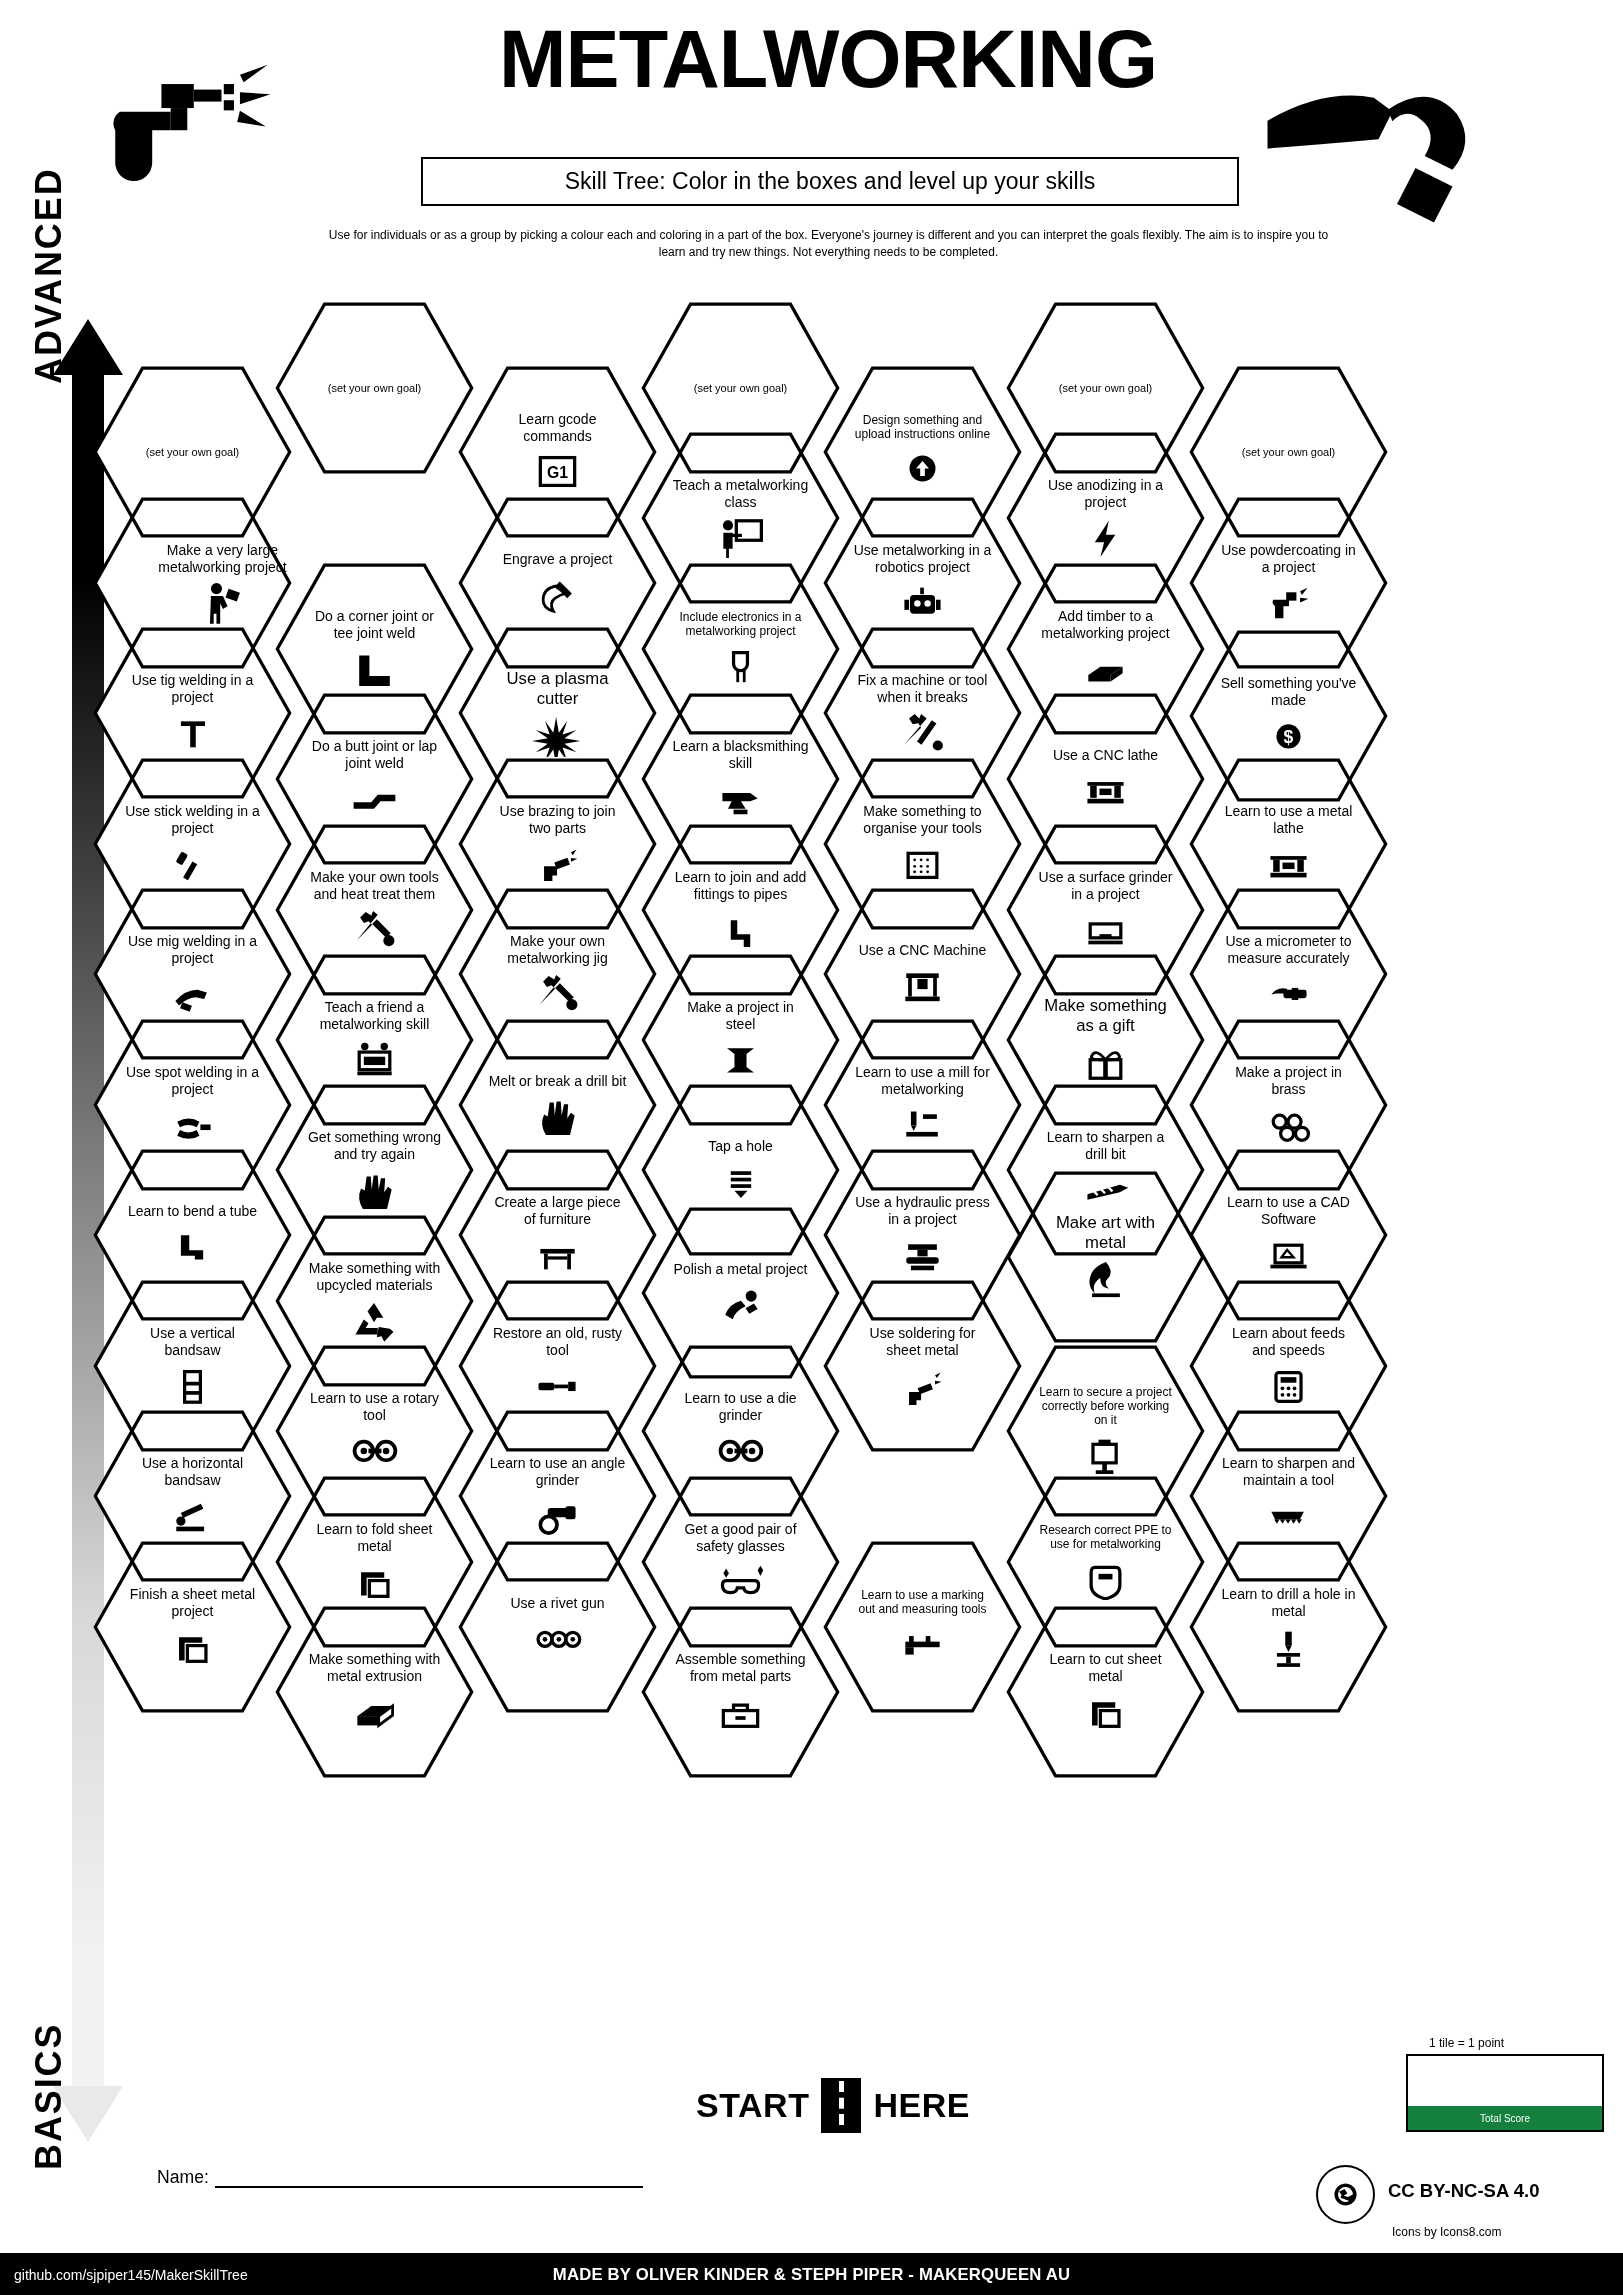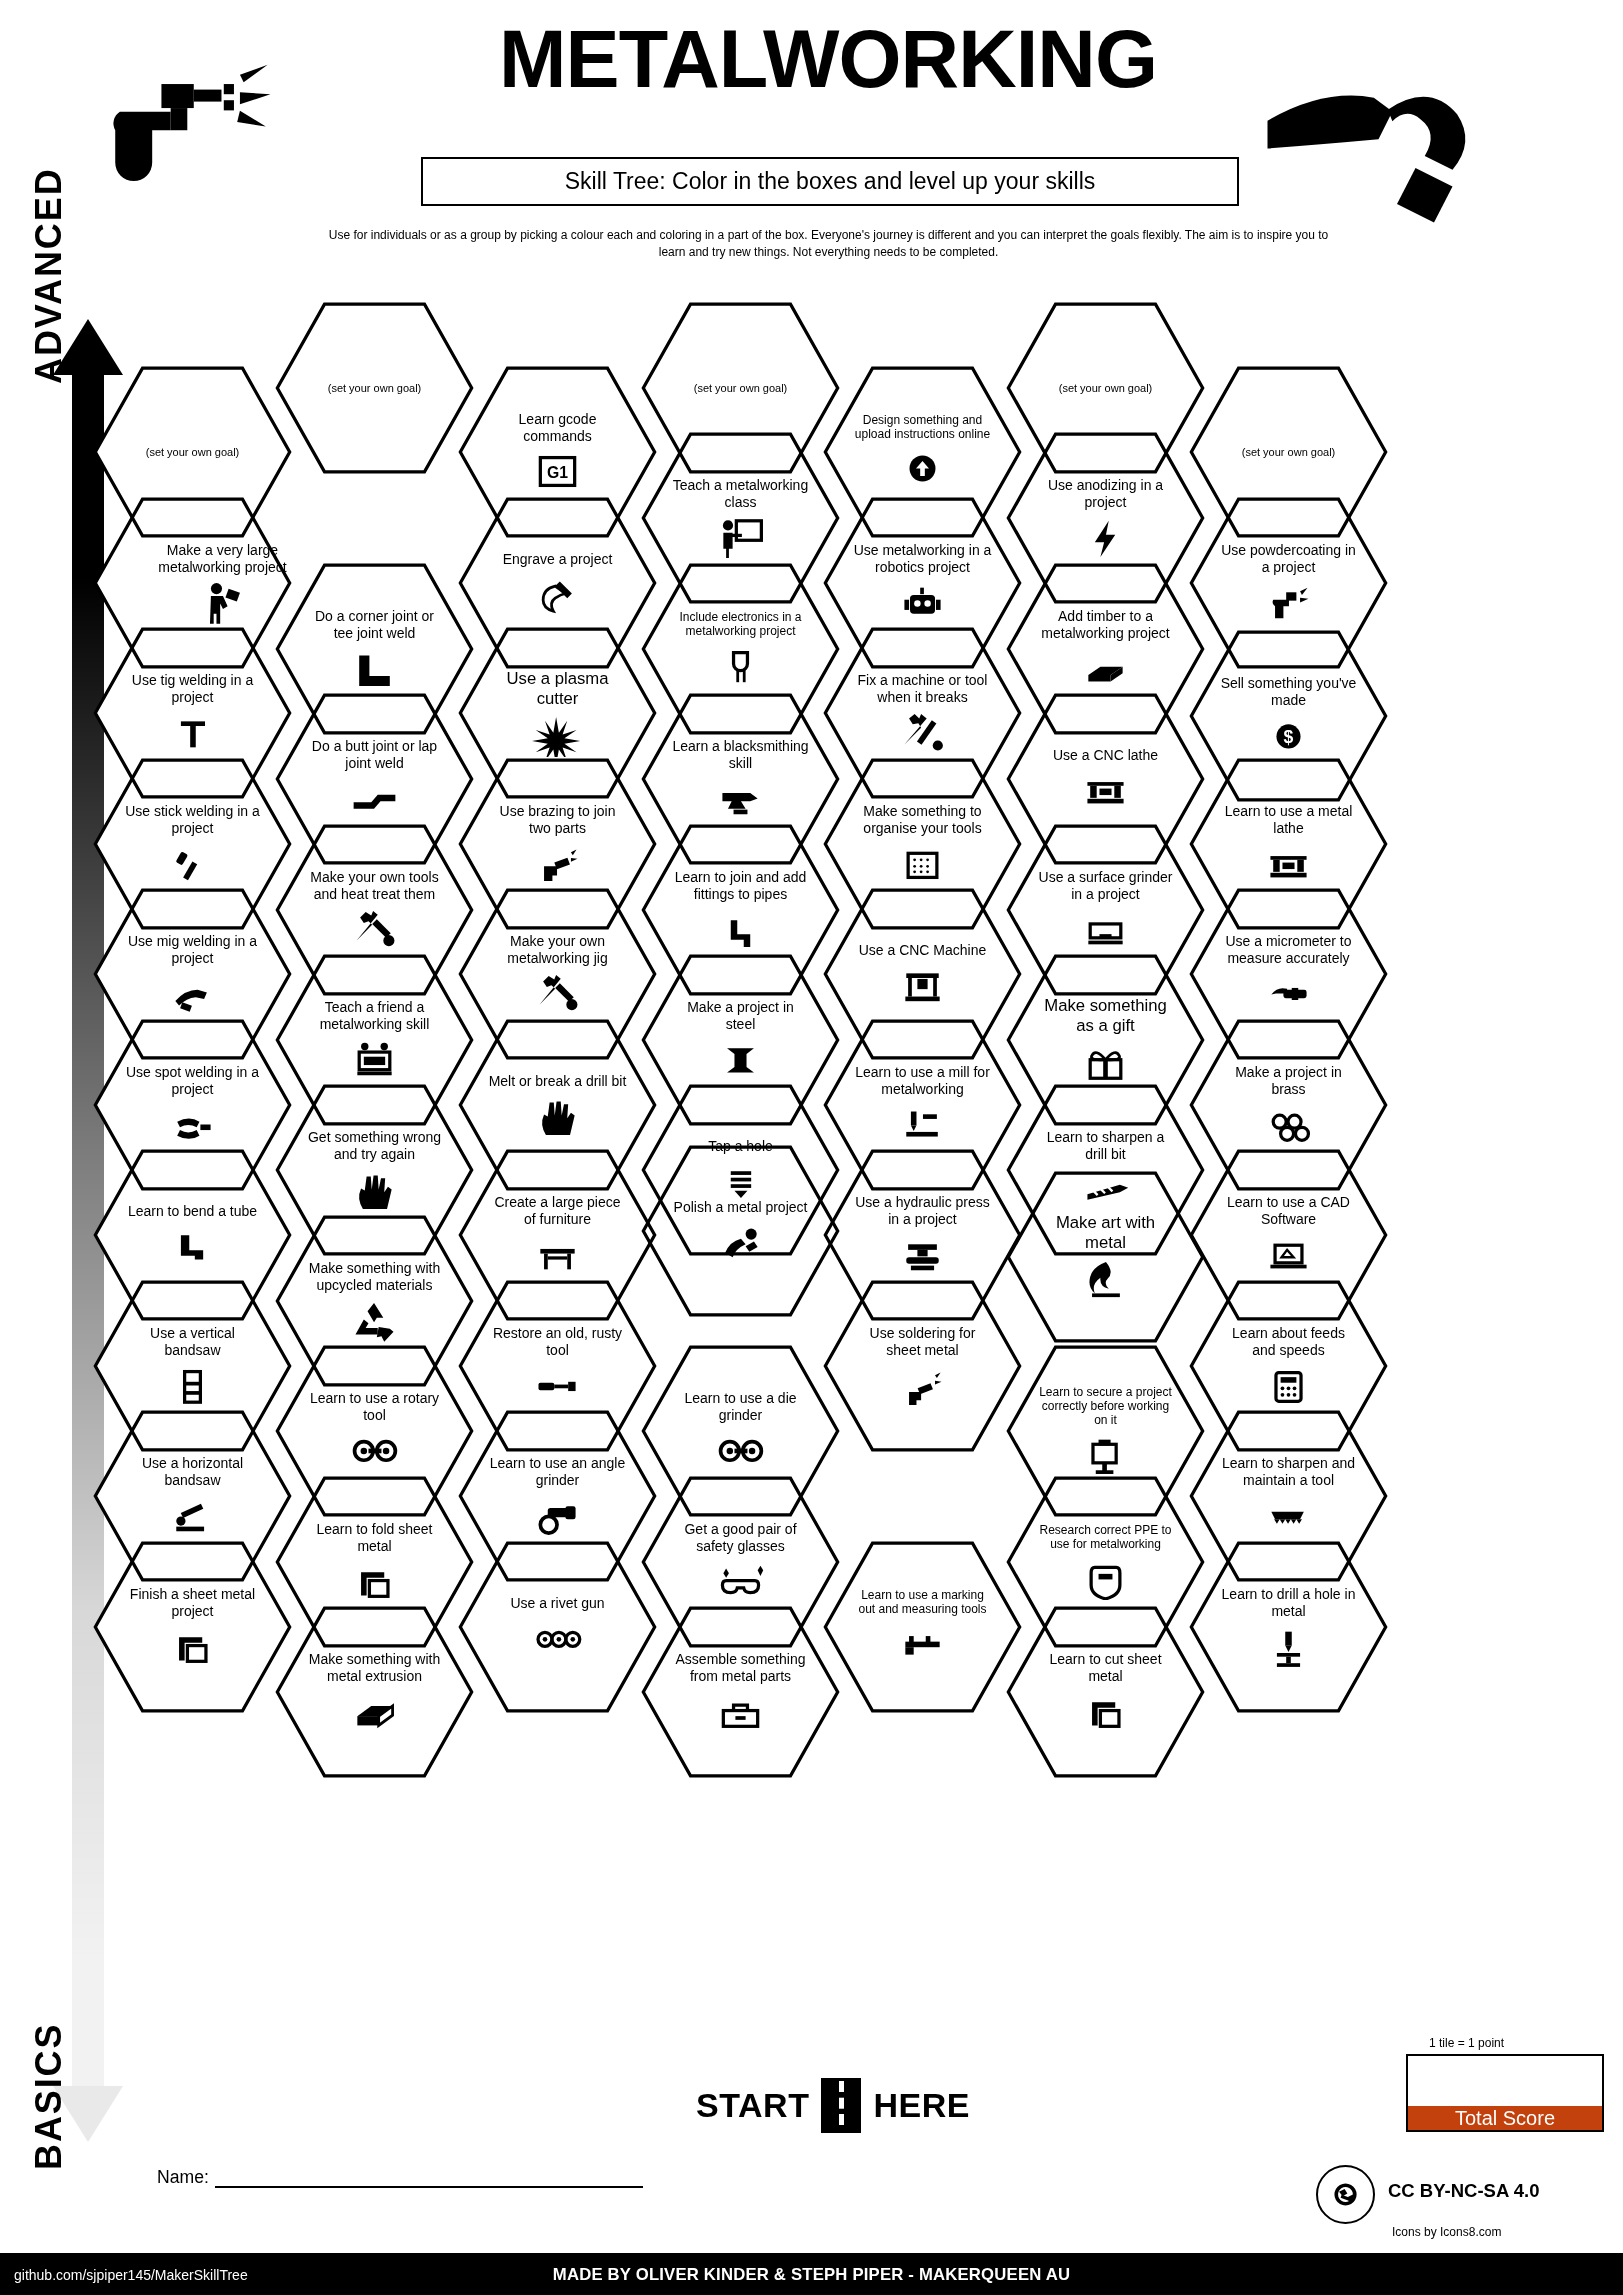--- a/index.html
+++ b/index.html
@@ -43,21 +43,21 @@
   .hex .goal{font-size:11px;}
 
   
   #start-here{position:absolute;left:662px;top:2077px;width:342px;height:56px;display:flex;align-items:center;justify-content:center;gap:12px;}
   #start-here .word{font-size:34px;font-weight:bold;letter-spacing:0.5px;}
   #road{width:40px;height:55px;background:#000;position:relative;}
   #road:before{content:"";position:absolute;left:17.6px;top:3.7px;width:4.6px;height:11px;background:#fff;box-shadow:0 16.7px 0 #fff,0 33px 0 #fff;}
 
   
   #score-box{position:absolute;left:1406px;top:2054px;width:194px;height:74px;border:2.8px solid #000;}
-  #score-label{position:absolute;left:0;bottom:0;width:100%;height:24px;background:#c2410c;color:#fff;font-size:20px;display:flex;align-items:center;justify-content:center;}
+  #score-label{position:absolute;left:0;bottom:0;width:100%;height:24px;background:#15803d;color:#fff;font-size:10px;display:flex;align-items:center;justify-content:center;}
   #tile-note{position:absolute;left:1429px;top:2036px;font-size:12px;}
 
   
   #name-row{position:absolute;left:157px;top:2165px;width:486px;display:flex;align-items:flex-end;gap:6.5px;}
   #name-lbl{font-size:17.6px;}
   #name-line{flex:1;border-bottom:2.3px solid #000;height:21px;}
 
   
   #cc-badge{position:absolute;left:1316px;top:2165px;width:55px;height:55px;border-radius:50%;border:2.8px solid #000;display:flex;align-items:center;justify-content:center;}
   #cc-text{position:absolute;left:1388px;top:2180px;font-size:18.5px;font-weight:bold;}
@@ -599,21 +599,21 @@
       <div class="inner">
         <div class="lbl">Tap a hole</div>
         <div class="ic"><svg width="51" height="43" viewBox="0 0 110 92" fill="#000">
             <rect x="34" y="26" width="44" height="8"></rect>
             <rect x="34" y="40" width="44" height="8"></rect>
             <rect x="34" y="54" width="44" height="8"></rect>
             <path d="M42 68 h28 l-14 16z"></path>
           </svg></div>
       </div>
     </div>
-    <div class="hex" style="left: 641px; top: 1144px;">
+    <div class="hex" style="left: 641px; top: 1206px;">
       <div class="hexbg"></div>
       <svg class="hexborder" viewBox="0 0 430 376" preserveAspectRatio="none">
         <polygon points="107,7 323,7 425,188 323,369 107,369 5,188" fill="none" stroke="#000" stroke-width="7"></polygon>
       </svg>
       <div class="inner">
         <div class="lbl">Polish a metal project</div>
         <div class="ic"><svg width="51" height="43" viewBox="0 0 110 92" fill="#000">
             <path d="M22 70 q10-24 34-30 l10 12 q-22 10-28 28z"></path>
             <circle cx="78" cy="30" r="12"></circle>
             <path d="M66 56 l18-10 8 12 -18 10z"></path>

